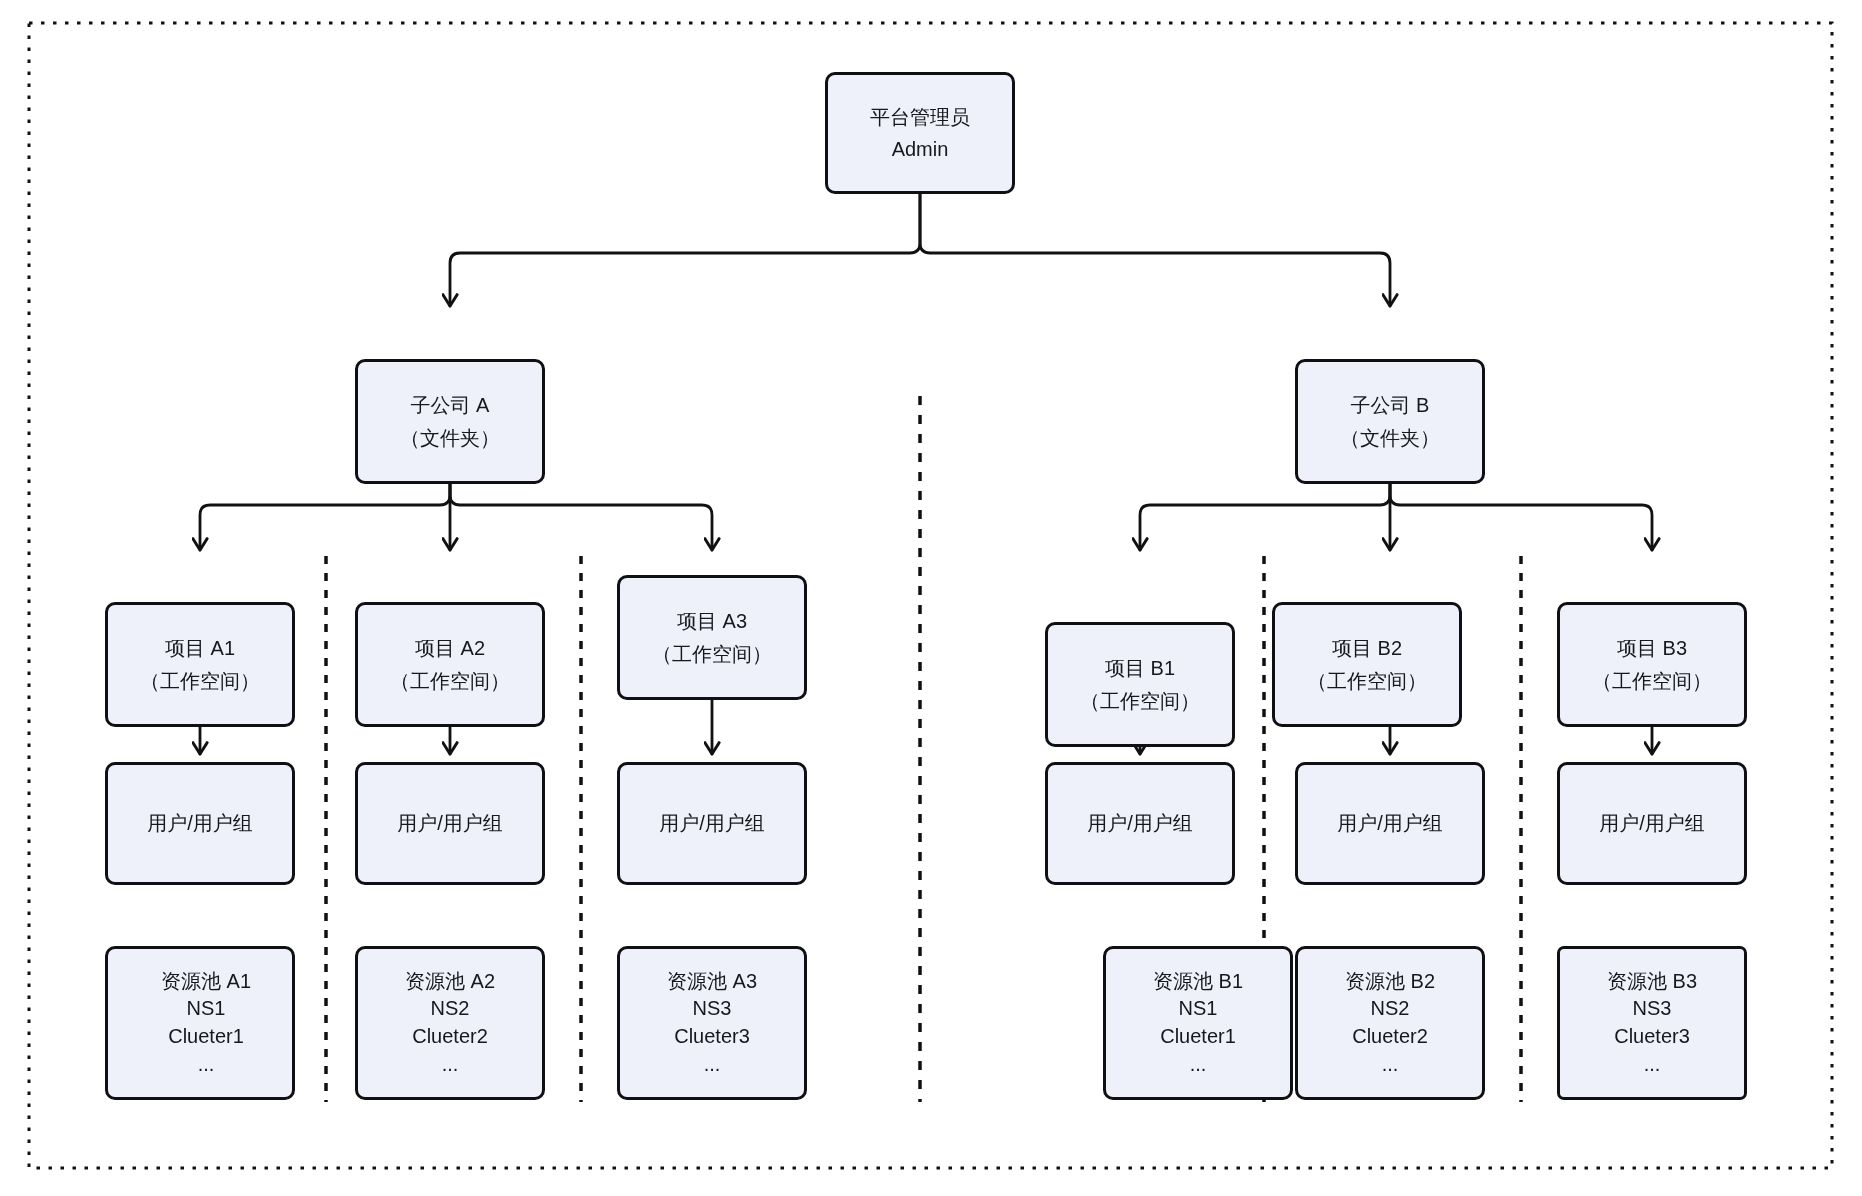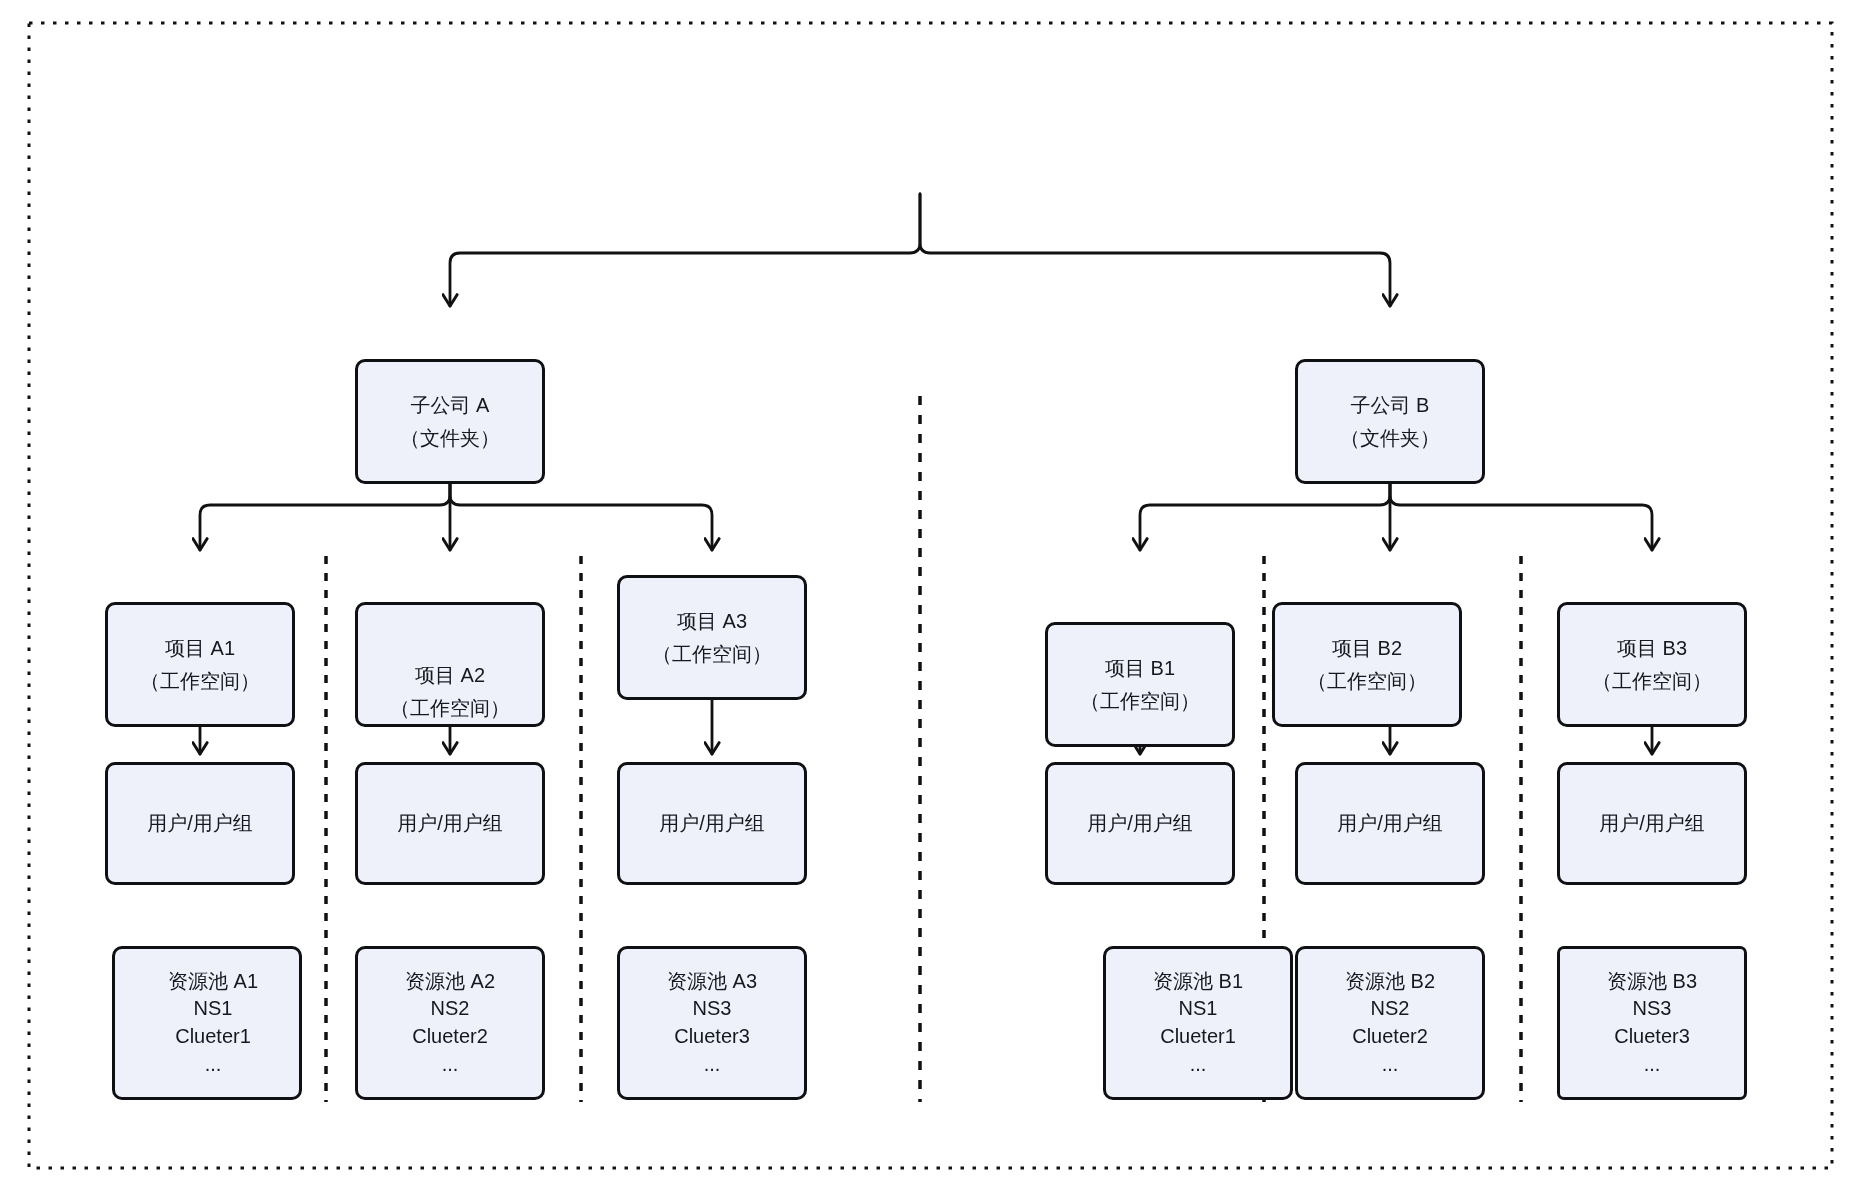--- a/index.html
+++ b/index.html
@@ -71,35 +71,39 @@
 
       <path d="M200 683 V754" marker-end="url(#arrow)"></path>
       <path d="M450 683 V754" marker-end="url(#arrow)"></path>
       <path d="M712 683 V754" marker-end="url(#arrow)"></path>
       <path d="M1140 683 V754" marker-end="url(#arrow)"></path>
       <path d="M1390 683 V754" marker-end="url(#arrow)"></path>
       <path d="M1652 683 V754" marker-end="url(#arrow)"></path>
     </g>
   </svg>
 
+  <div class="node h120" style="left:825px;top:72px;">
+    <span class="ln">平台管理员</span>
+    <span class="ln">Admin</span>
+  </div>
 
   <div class="node h125" style="left:355px;top:315px;">
     <span class="ln">子公司 A</span>
     <span class="ln">（文件夹）</span>
   </div>
   <div class="node h125" style="left:1295px;top:315px;">
     <span class="ln">子公司 B</span>
     <span class="ln">（文件夹）</span>
   </div>
 
   <div class="node h125" style="left:105px;top:558px;">
     <span class="ln">项目 A1</span>
     <span class="ln">（工作空间）</span>
   </div>
-  <div class="node h125" style="left:355px;top:558px;justify-content:flex-end;">
+  <div class="node h125" style="left:355px;top:558px;">
     <span class="ln">项目 A2</span>
     <span class="ln">（工作空间）</span>
   </div>
   <div class="node h125" style="left:617px;top:531px;">
     <span class="ln">项目 A3</span>
     <span class="ln">（工作空间）</span>
   </div>
   <div class="node h125" style="left:1045px;top:578px;">
     <span class="ln">项目 B1</span>
     <span class="ln">（工作空间）</span>
@@ -125,21 +129,21 @@
   <div class="node h123" style="left:1045px;top:762px;">
     <span class="ln">用户/用户组</span>
   </div>
   <div class="node h123" style="left:1295px;top:762px;">
     <span class="ln">用户/用户组</span>
   </div>
   <div class="node h123" style="left:1557px;top:762px;">
     <span class="ln">用户/用户组</span>
   </div>
 
-  <div class="node h154" style="left:112px;top:946px;padding-left:12px;">
+  <div class="node h154" style="left:105px;top:946px;padding-left:12px;">
     <span class="ln">资源池 A1</span>
     <span class="ln">NS1</span>
     <span class="ln">Clueter1</span>
     <span class="ln">...</span>
   </div>
   <div class="node h154" style="left:355px;top:946px;">
     <span class="ln">资源池 A2</span>
     <span class="ln">NS2</span>
     <span class="ln">Clueter2</span>
     <span class="ln">...</span>

